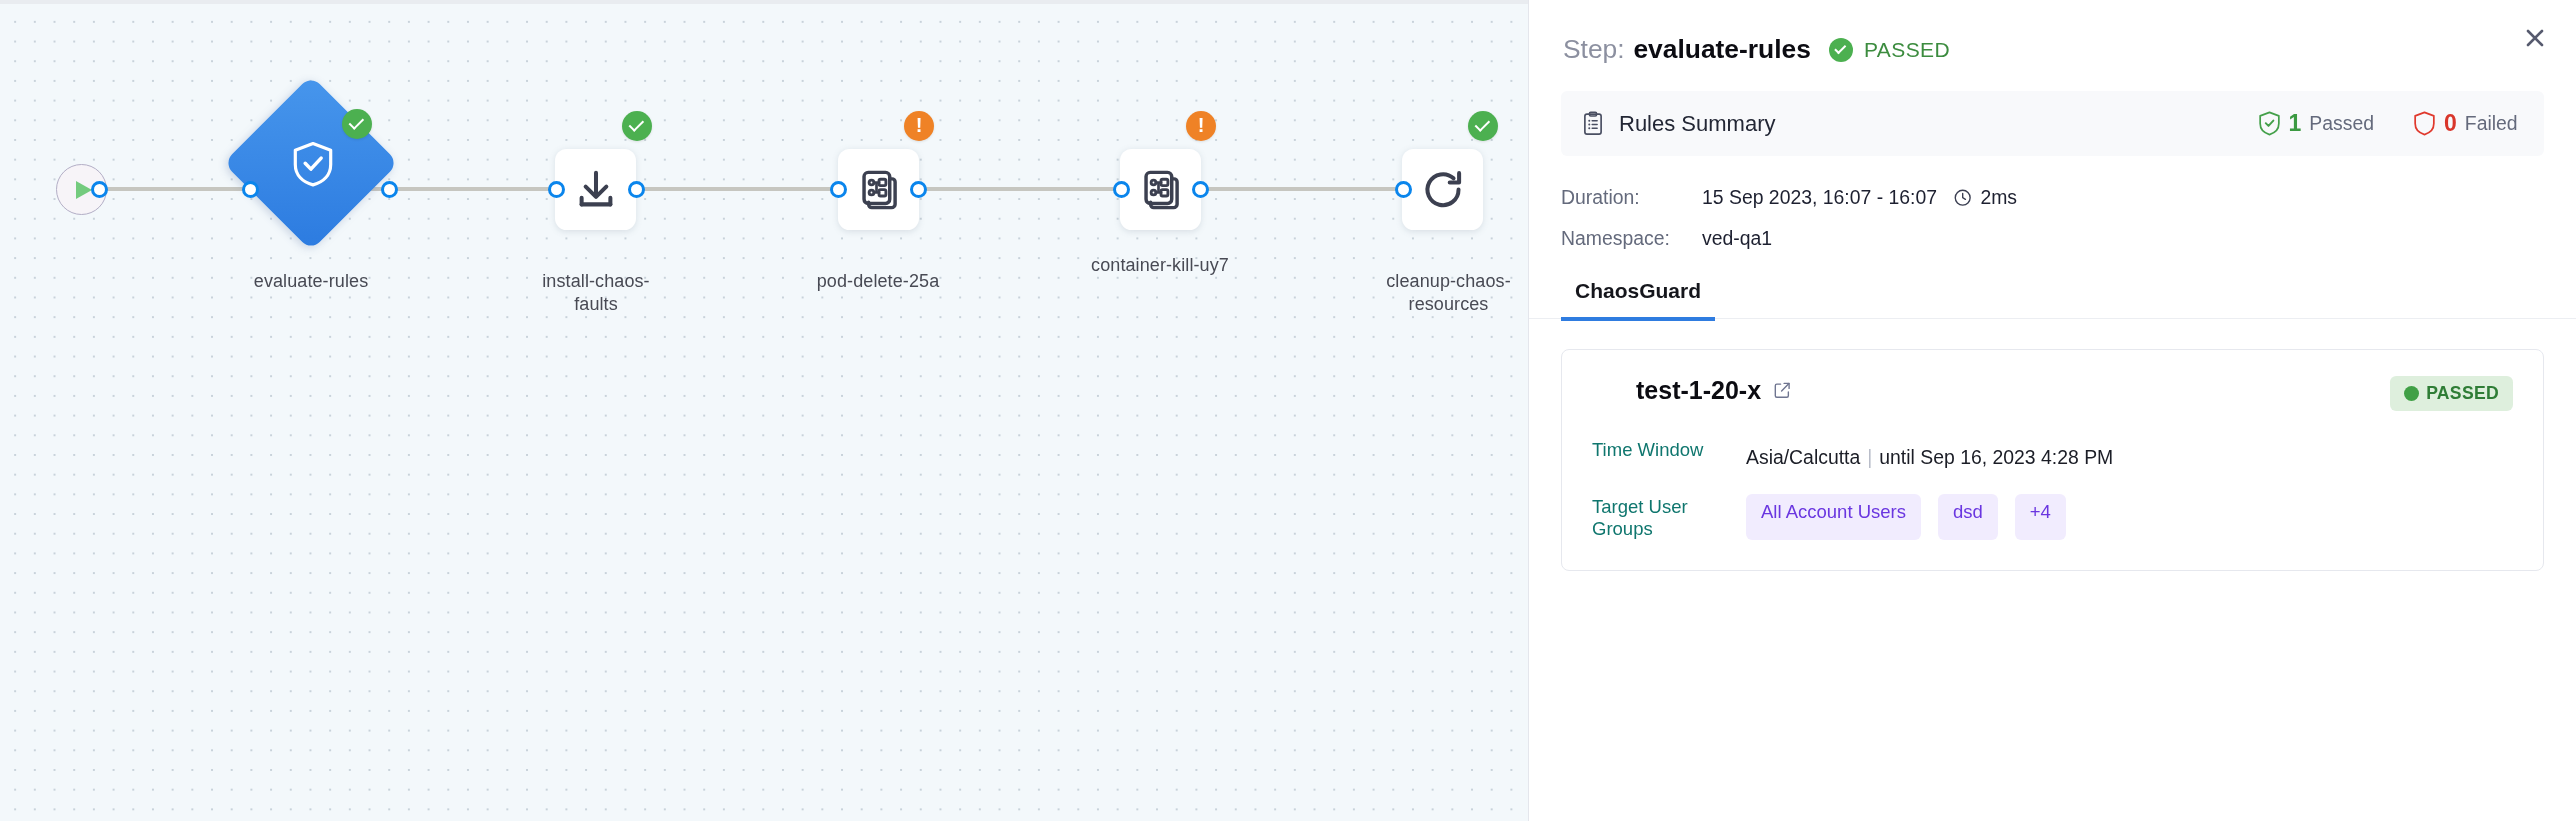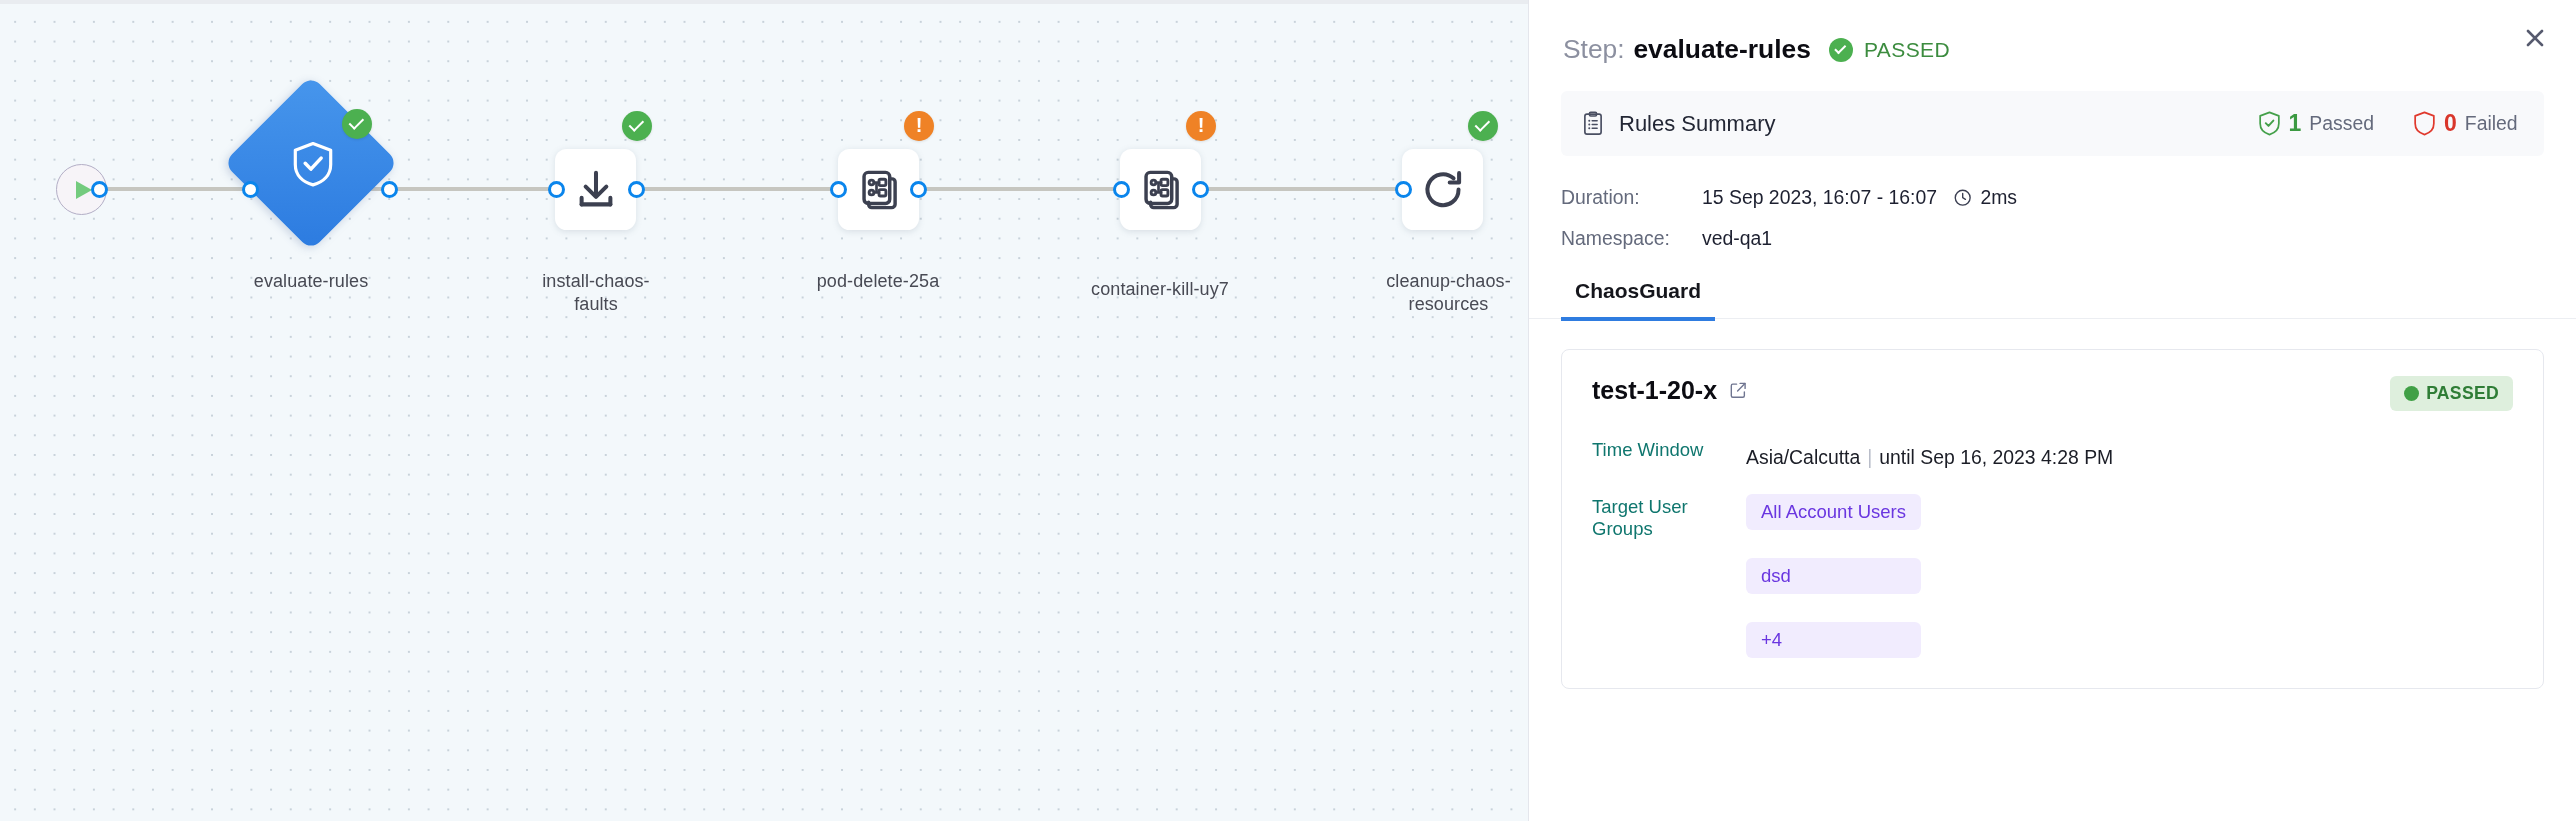--- a/index.html
+++ b/index.html
@@ -226,21 +226,21 @@
   #guard-card {
     margin: 30px 32px 0 32px;
     border: 0.9px solid #e6e8ee;
     border-radius: 8px;
     padding: 26.4px 30px 30px 30px;
     min-height: 203px;
   }
   #guard-card-head { display: flex; align-items: flex-start; }
   #guard-title {
     font-size: 25px; font-weight: 700; color: #0c0c12;
-    display: flex; align-items: center; gap: 11.5px;
+    display: flex; align-items: center; gap: 11.5px; margin-left: 44px;
   }
   #guard-title .ext { display: flex; }
   #guard-title .ext svg { width: 18.5px; height: 18.5px; }
   #guard-badge {
     margin-left: auto;
     background: #deefdd;
     border-radius: 6.2px;
     padding: 7px 14px;
     display: flex; align-items: center; gap: 7px;
   }
@@ -252,21 +252,21 @@
   }
 
   .gc-row { display: flex; margin-top: 25px; }
   .gc-label { width: 154px; font-size: 18.5px; color: #0f766e; padding-top: 2.6px; }
   .gc-val { font-size: 19.4px; color: #16181f; }
   .gc-val .line1 { font-weight: 700; }
   .gc-val .line2 { margin-top: 9.7px; font-weight: 400; color: #1b1d26; }
   .gc-val .line1 .plain { font-weight: 400; }
   .gc-val .sep { color: #b9bdc9; margin: 0 7px; }
 
-  .chips { display: flex; gap: 28px; flex-direction: column; }
+  .chips { display: flex; gap: 17px; }
   .chip {
     background: #f1ecfe;
     color: #6a36e0;
     font-size: 18.5px;
     border-radius: 6.2px;
     padding: 7px 15px;
     white-space: nowrap;
   }
 </style>
 </head>
@@ -342,21 +342,21 @@
       <rect x="12" y="6.4" width="3.6" height="3.3" rx="0.8" stroke="#3c4050" stroke-width="1.5"></rect>
       <rect x="12" y="11.8" width="3.6" height="3.3" rx="0.8" stroke="#3c4050" stroke-width="1.5"></rect>
       <path d="M9.4 8.1h2.6M9.4 13.3h2.6M10.7 8.1v5.2" stroke="#3c4050" stroke-width="1.4" stroke-linecap="round"></path>
     </svg>
   </div>
   <div class="badge-status warn" style="left:1186px; top:107px;">
     <div class="bang">!</div>
   </div>
   <div class="port" style="left:1113px;"></div>
   <div class="port" style="left:1192px;"></div>
-  <div class="node-label" style="left:1063px; top:274px; width:194px;">container-kill-uy7</div>
+  <div class="node-label" style="left:1063px; top:250px; width:194px;">container-kill-uy7</div>
 
   <div class="node" style="left:1402px;">
     <svg viewBox="0 0 24 24" fill="none">
       <path d="M20.1 11.8a8.1 8.1 0 1 1-2.6-5.9" stroke="#3c4050" stroke-width="2.1" stroke-linecap="round"></path>
       <path d="M20.4 3.2v4.9h-4.9" stroke="#3c4050" stroke-width="2.1" stroke-linecap="round" stroke-linejoin="round"></path>
     </svg>
   </div>
   <div class="badge-status ok" style="left:1468px; top:107px;">
     <div class="chk"></div>
   </div>

